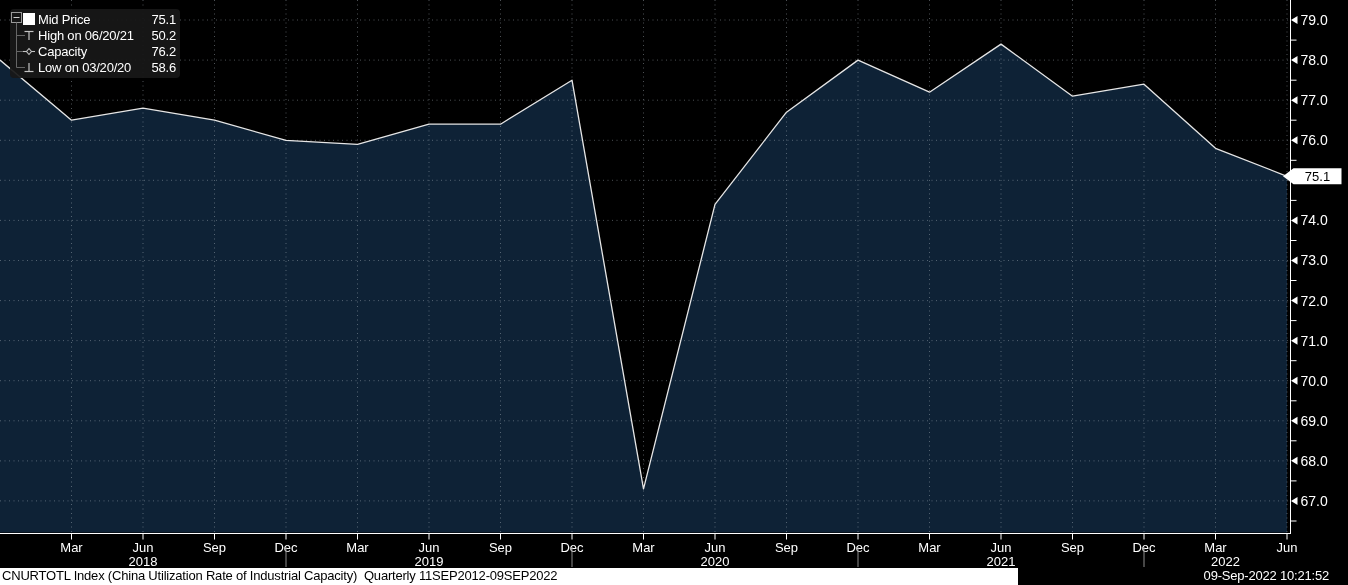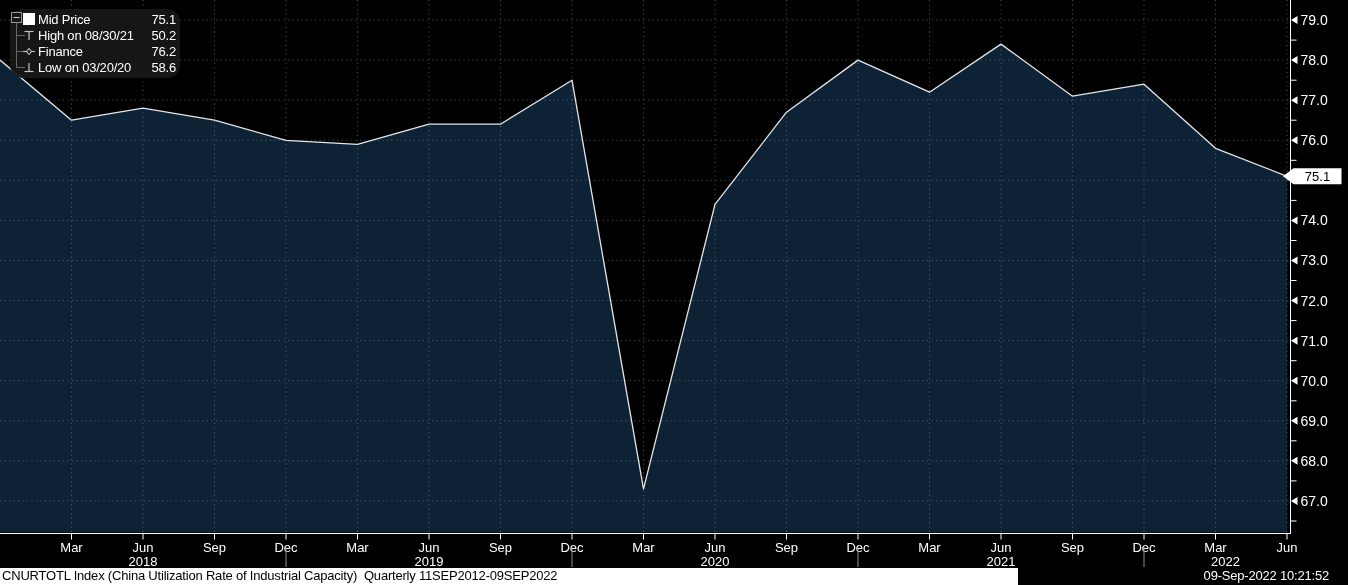--- a/index.html
+++ b/index.html
@@ -3,21 +3,21 @@
 <meta charset="utf-8">
 <style>
   html,body{margin:0;padding:0;background:#000;width:1348px;height:585px;overflow:hidden;
             font-family:"Liberation Sans",sans-serif;-webkit-font-smoothing:antialiased;}
   .stage{position:relative;width:1348px;height:585px;background:#000;}
   #chart-svg{position:absolute;left:0;top:0;display:block;}
   #chart-svg text{font-family:"Liberation Sans",sans-serif;}
 
   
   .legend{position:absolute;left:10px;top:9px;width:164px;padding:2px 4px 3px 2px;
-          background:rgba(24,24,24,.93);border-radius:13px;z-index:5;}
+          background:rgba(24,24,24,.93);border-radius:4px;z-index:5;}
   .lg-row{display:flex;align-items:center;height:16px;padding-left:26px;position:relative;
           color:#fff;font-size:13px;}
   .lg-label{white-space:pre;letter-spacing:-0.2px;}
   .lg-value{margin-left:auto;letter-spacing:-0.2px;}
   .lg-icon{position:absolute;left:10px;top:1px;width:14px;height:14px;}
   .lg-row:first-child .lg-icon{left:11px;}
   .tree-svg{position:absolute;left:0;top:2px;width:26px;height:66px;}
 
   
   .footer{position:absolute;left:0;top:568px;width:1348px;height:17px;background:#000;}
@@ -187,32 +187,32 @@
       <span class="lg-value">75.1</span>
     </div>
 
     <div class="lg-row">
       <span class="lg-icon">
         <svg width="14" height="14">
             <line x1="2.5" y1="3.5" x2="11.5" y2="3.5" stroke="#c4c4c4" stroke-width="1.2"></line>
             <line x1="7" y1="3.5" x2="7" y2="12" stroke="#c4c4c4" stroke-width="1.2"></line>
           </svg>
       </span>
-      <span class="lg-label">High on 08/30/21</span>
+      <span class="lg-label">High on 06/20/21</span>
       <span class="lg-value">50.2</span>
     </div>
 
     <div class="lg-row">
       <span class="lg-icon">
         <svg width="14" height="14">
             <line x1="1" y1="7.5" x2="13" y2="7.5" stroke="#c4c4c4" stroke-width="1.1"></line>
             <path d="M7,4.5 L9.5,7.5 L7,10.5 L4.5,7.5 Z" fill="#1a1a1a" stroke="#c4c4c4" stroke-width="1.1"></path>
           </svg>
       </span>
-      <span class="lg-label">Finance</span>
+      <span class="lg-label">Capacity</span>
       <span class="lg-value">76.2</span>
     </div>
 
     <div class="lg-row">
       <span class="lg-icon">
         <svg width="14" height="14">
             <line x1="2.5" y1="11.5" x2="11.5" y2="11.5" stroke="#c4c4c4" stroke-width="1.2"></line>
             <line x1="7" y1="3" x2="7" y2="11.5" stroke="#c4c4c4" stroke-width="1.2"></line>
           </svg>
       </span>

